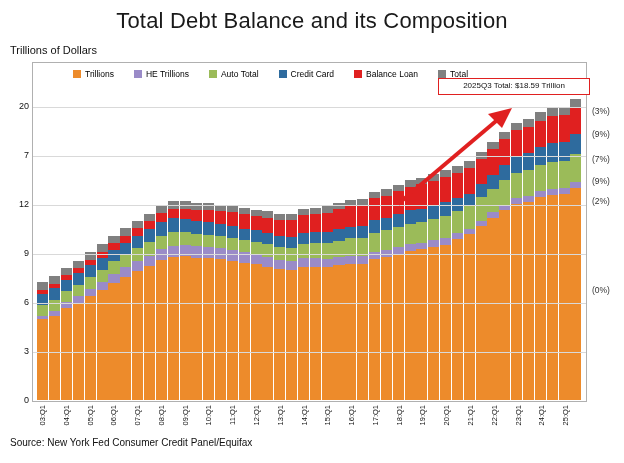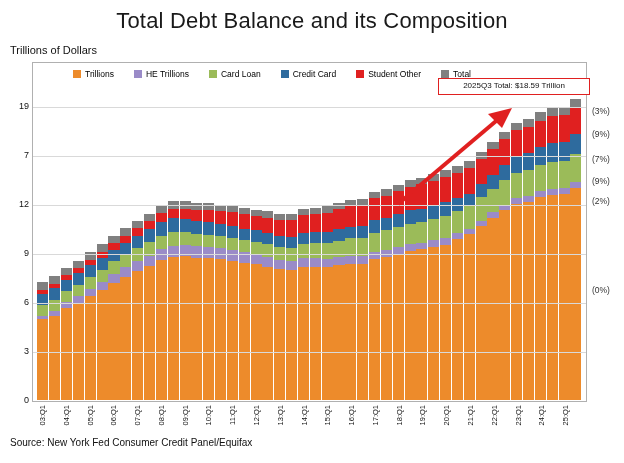--- a/index.html
+++ b/index.html
@@ -194,44 +194,44 @@
 
 <div id="chart-area">
 
   <div id="y-axis">
       <div class="ytick" style="top: 338px;">0</div>
       <div class="ytick" style="top: 288.923px;">3</div>
       <div class="ytick" style="top: 239.846px;">6</div>
       <div class="ytick" style="top: 190.769px;">9</div>
       <div class="ytick" style="top: 141.692px;">12</div>
       <div class="ytick" style="top: 92.6154px;">7</div>
-      <div class="ytick" style="top: 43.5385px;">19</div>
+      <div class="ytick" style="top: 43.5385px;">20</div>
     </div>
 
   <div id="plot-frame">
     <div id="legend">
         <div class="legend-item">
           <span class="legend-swatch" style="background: rgb(237, 139, 43);"></span>
           <span>Trillions</span>
         </div>
         <div class="legend-item">
           <span class="legend-swatch" style="background: rgb(154, 139, 200);"></span>
           <span>HE Trillions</span>
         </div>
         <div class="legend-item">
           <span class="legend-swatch" style="background: rgb(155, 187, 89);"></span>
-          <span>Card Loan</span>
+          <span>Auto Total</span>
         </div>
         <div class="legend-item">
           <span class="legend-swatch" style="background: rgb(46, 107, 158);"></span>
           <span>Credit Card</span>
         </div>
         <div class="legend-item">
           <span class="legend-swatch" style="background: rgb(224, 32, 32);"></span>
-          <span>Student Other</span>
+          <span>Balance Loan</span>
         </div>
         <div class="legend-item">
           <span class="legend-swatch" style="background: rgb(128, 128, 128);"></span>
           <span>Total</span>
         </div>
       </div>
     <div id="bars">
         <div class="bar-col">
           <div class="seg" style="background: rgb(237, 139, 43); height: 25.3333%;"></div>
           <div class="seg" style="background: rgb(154, 139, 200); height: 1.23077%;"></div>

